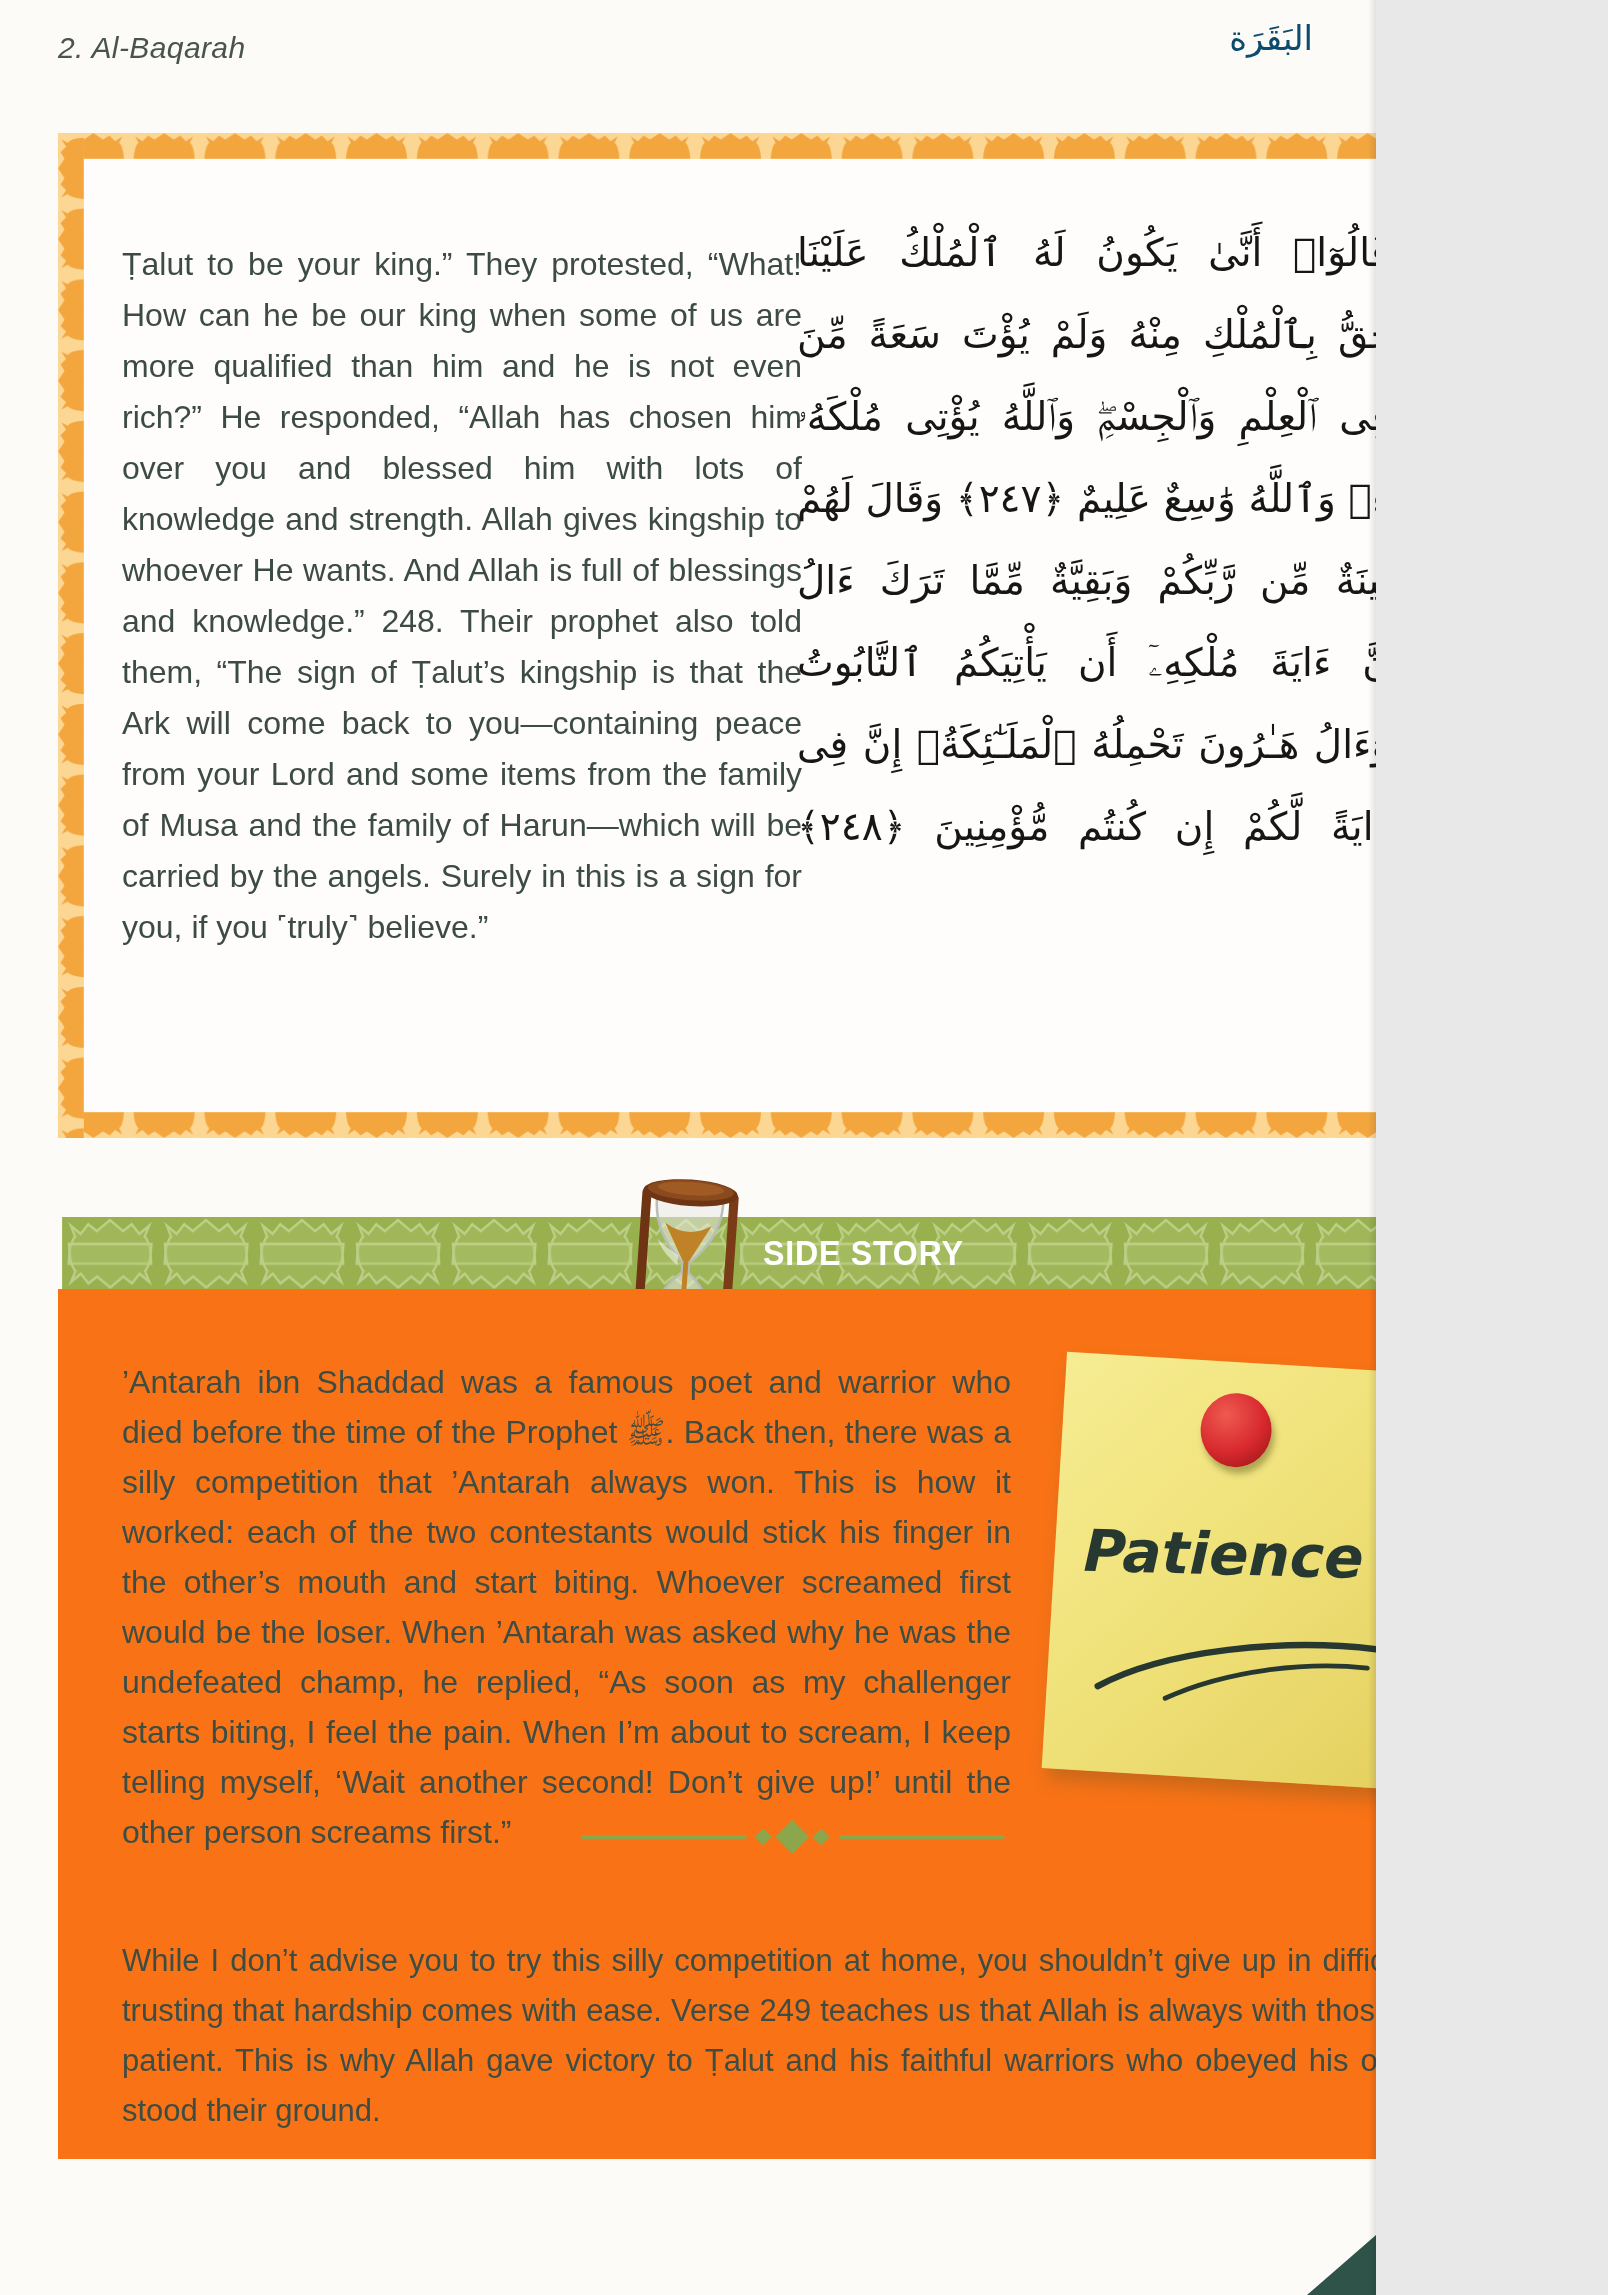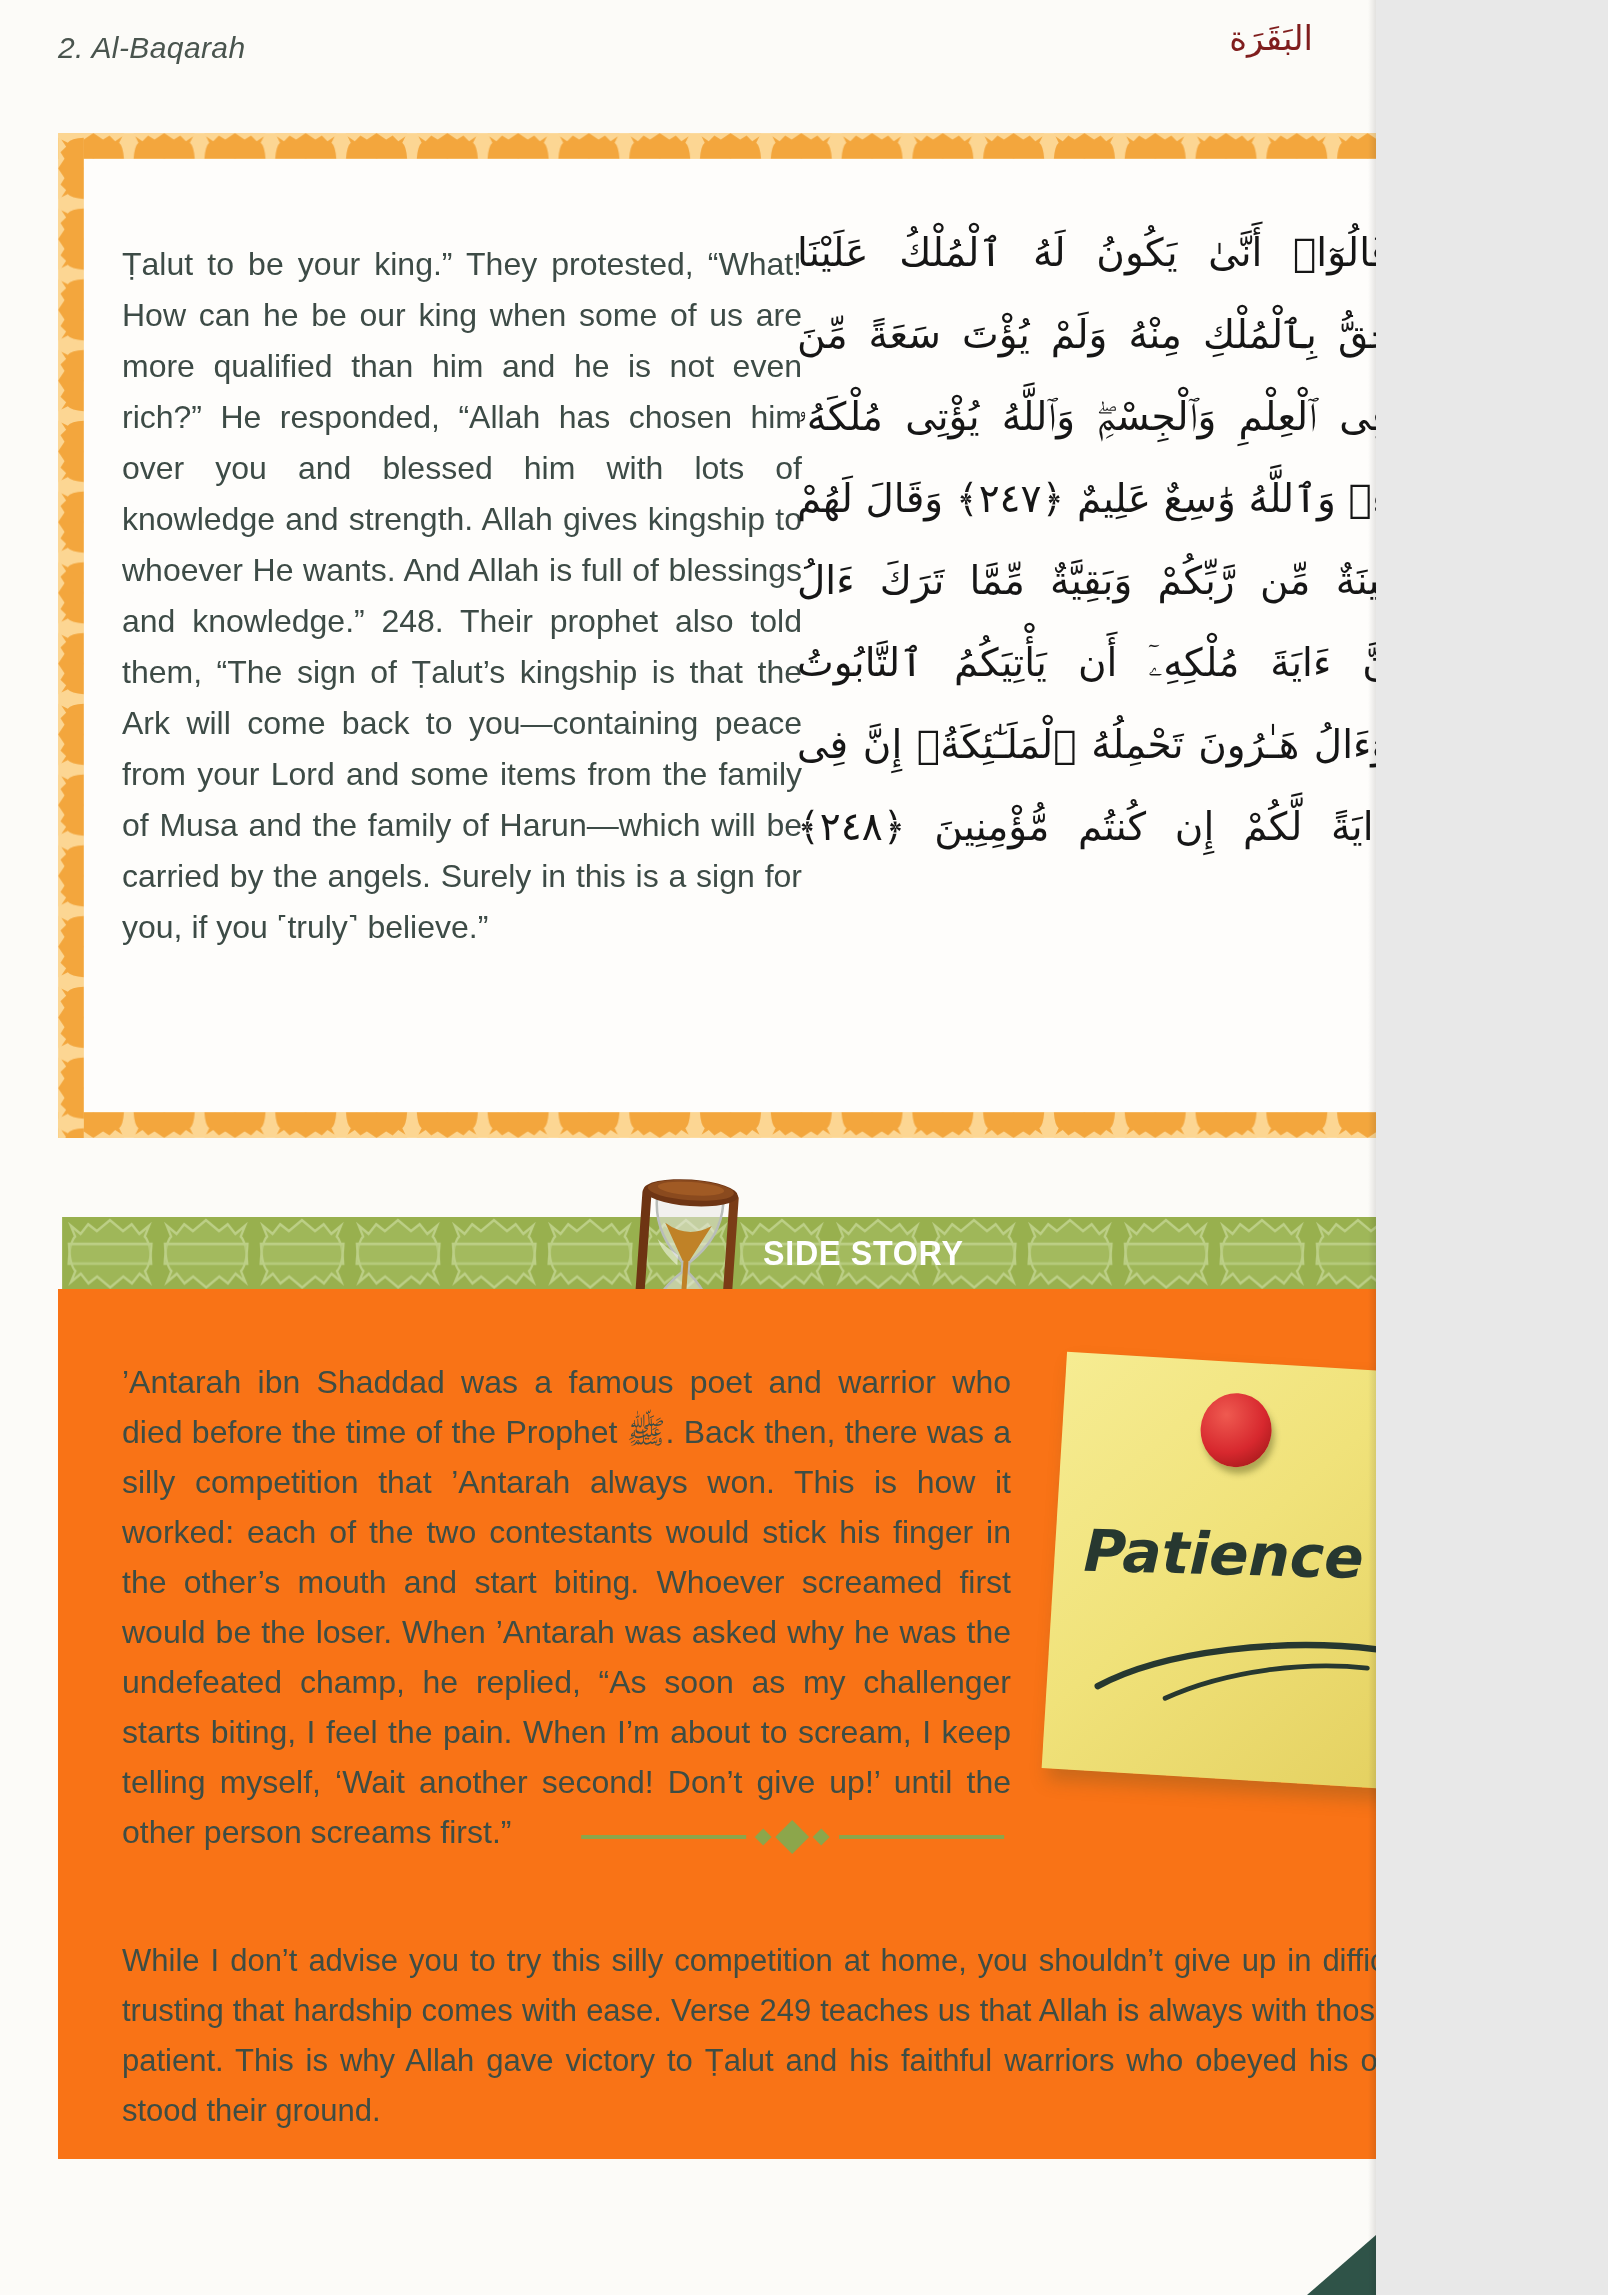--- a/index.html
+++ b/index.html
@@ -12,21 +12,21 @@
   .scan-edge { position:absolute; right:0; top:0; width:8px; height:100%;
     background:linear-gradient(to right, rgba(0,0,0,0), rgba(0,0,0,0.10)); }
 
   
   .hdr-left {
     position:absolute; left:58px; top:31px;
     font-style:italic; font-size:30px; color:#49544e; letter-spacing:0.4px;
   }
   .hdr-right {
     position:absolute; right:63px; top:17.7px; direction:rtl;
-    font-family:"DejaVu Sans", sans-serif; font-size:34px; color:#7f1d1d;
+    font-family:"DejaVu Sans", sans-serif; font-size:34px; color:#0c4a6e;
   }
 
   
   .qbox {
     position:absolute; left:58px; top:133px; width:1493px; height:1005px;
     background:#fefdfb;
   }
   .qbox svg.strip { position:absolute; display:block; }
   .strip-top    { left:0; top:0; width:1493px; height:26px; }
   .strip-bottom { left:0; bottom:0; width:1493px; height:26px; }

